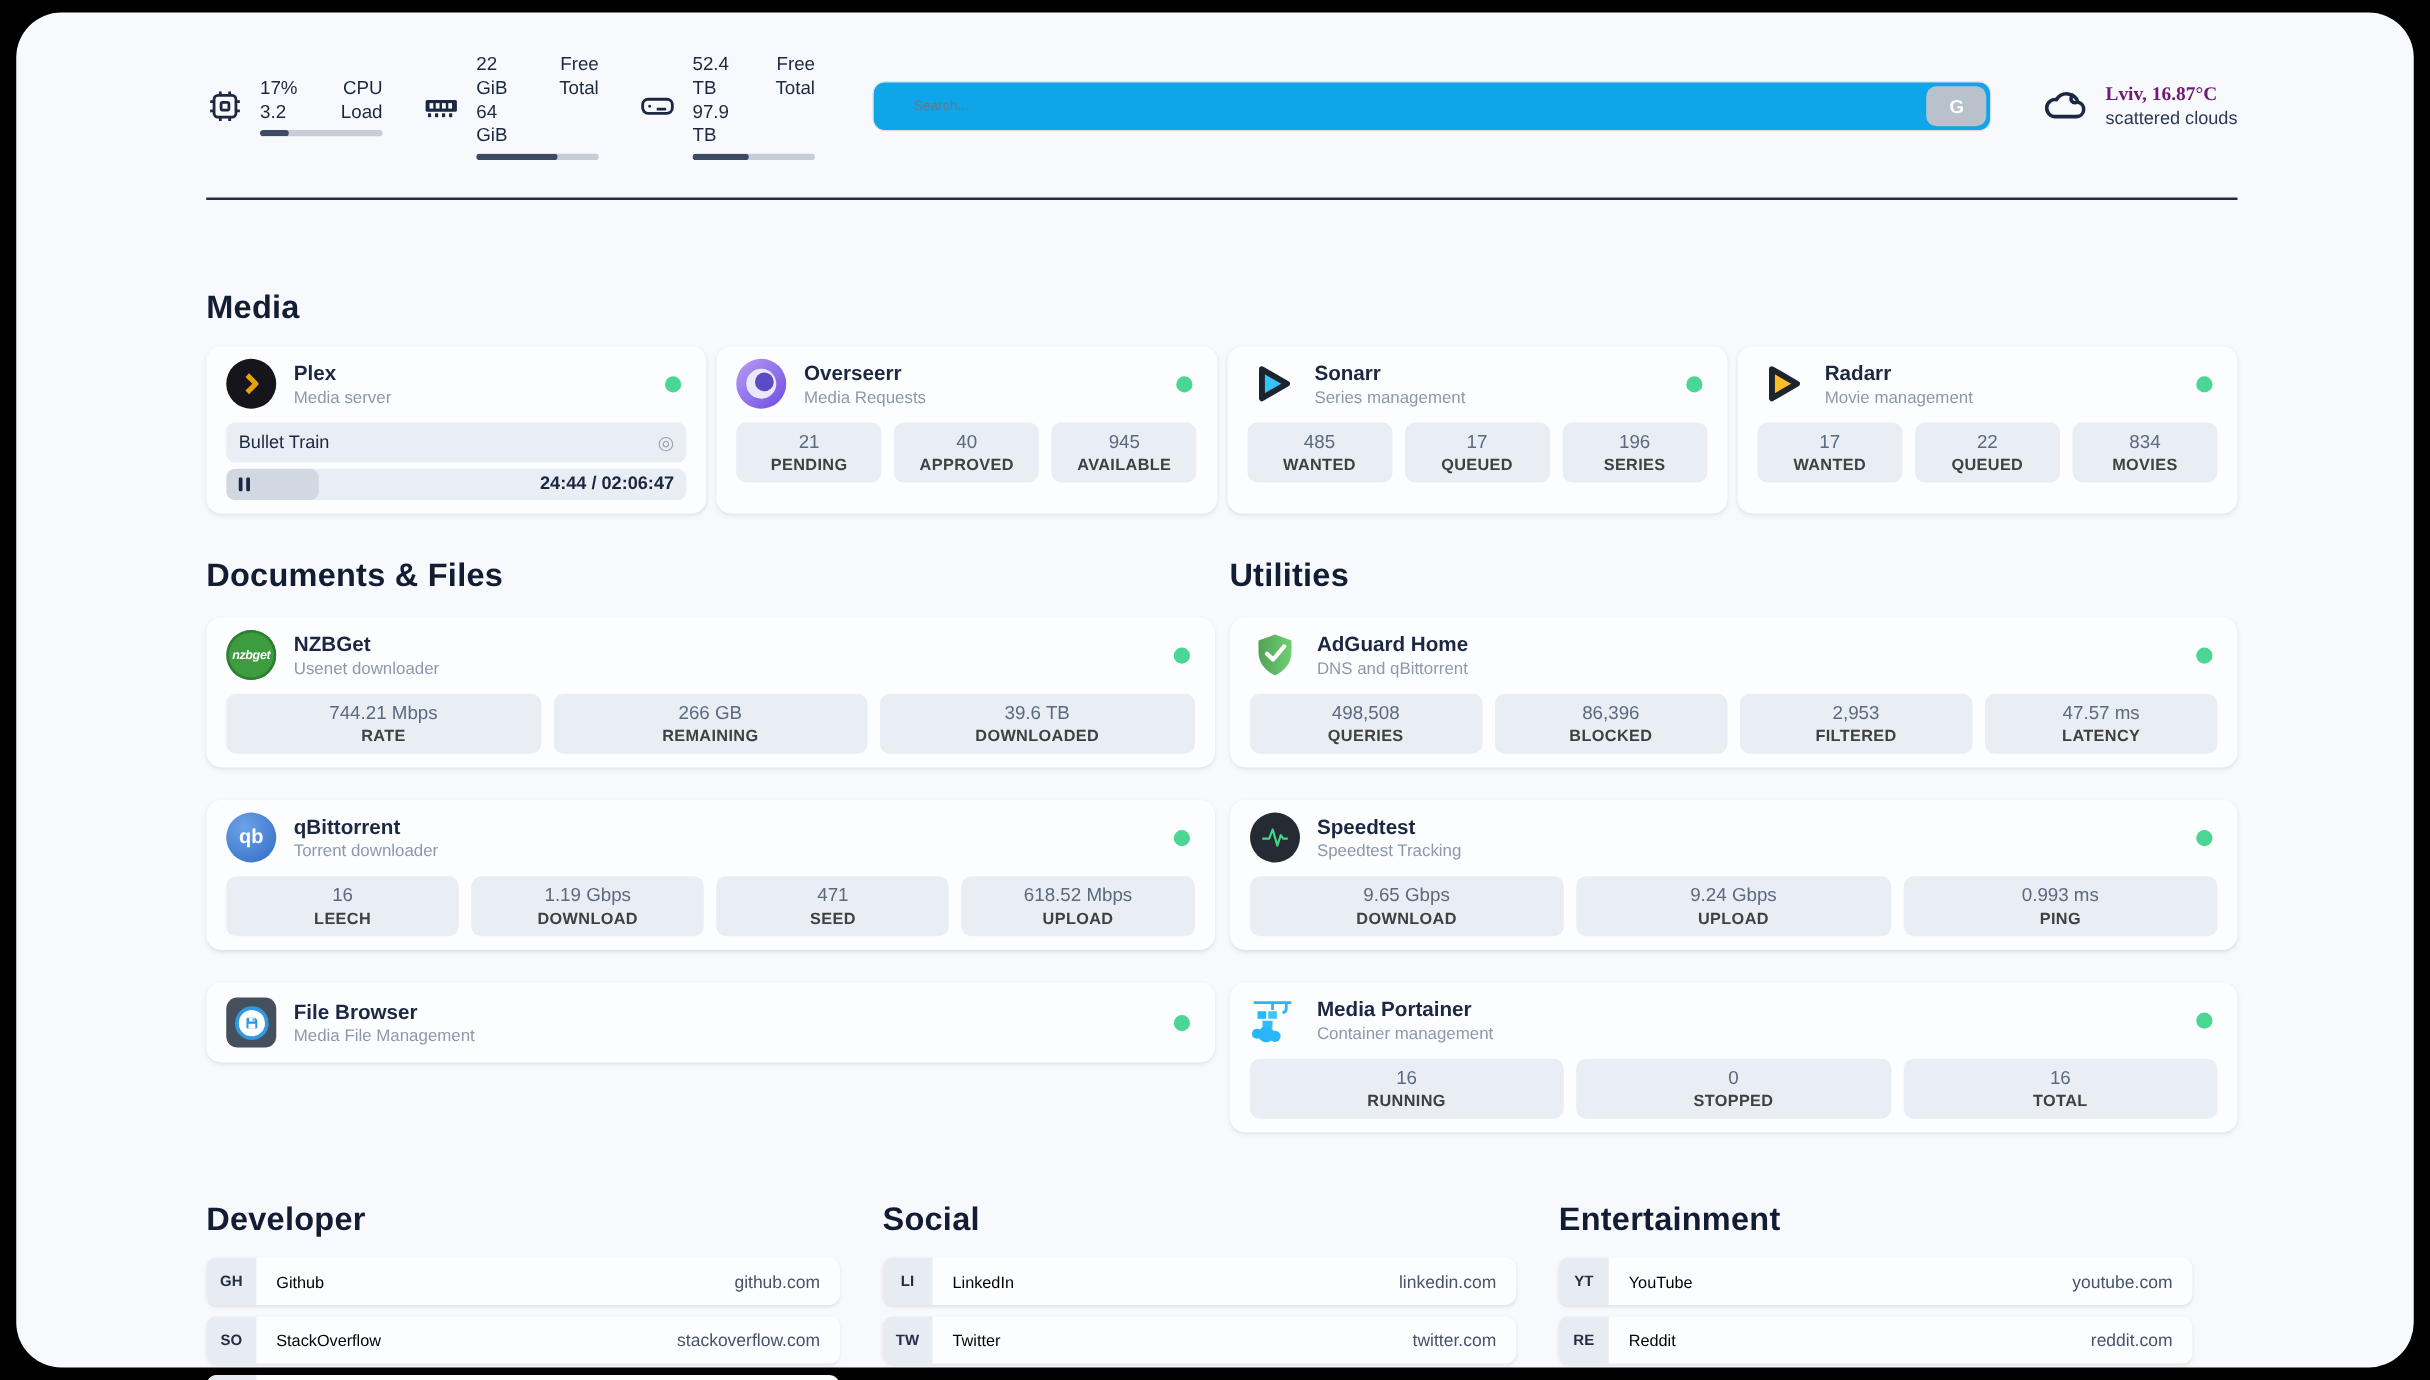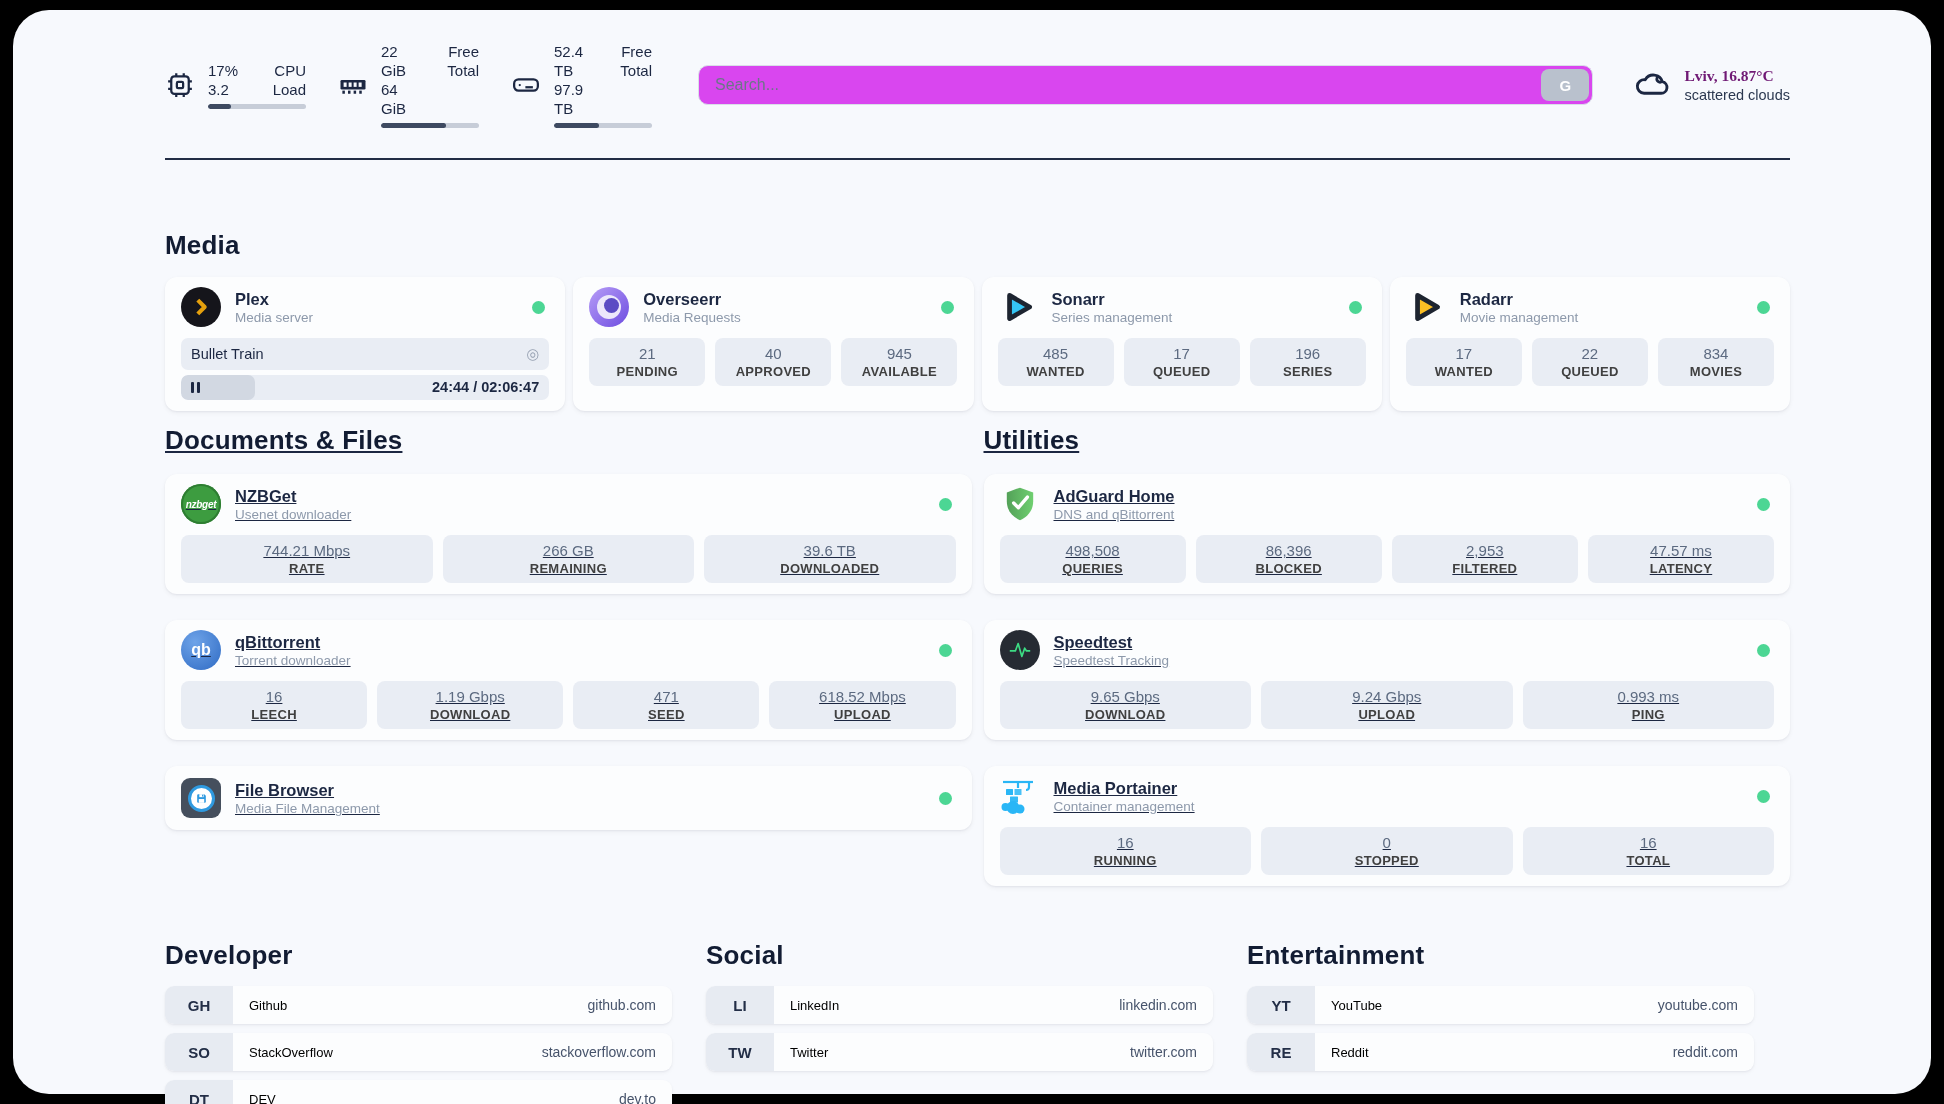--- a/index.html
+++ b/index.html
@@ -22,40 +22,40 @@
   .metric-icon { width:30px; height:30px; flex:0 0 auto; display:flex; align-items:center; justify-content:center; }
   .metric-body { width:98px; }
   .metric-cols { display:flex; justify-content:space-between; font-size:15px; font-weight:500; line-height:19px; color:#1c2742; }
   .metric-col-b { text-align:right;margin-left:22px; }
   .meter { height:5px; background:#c7cdd8; border-radius:3px; margin-top:5px; overflow:hidden; }
   .meter-fill { height:100%; background:#3e4a61; border-radius:3px; }
 
   .search-wrap { position:relative; flex:1; height:40px; margin:0 40px 0 14px; }
   .search-input {
     width:100%; height:100%; border:1.5px solid #d9dfe8; border-radius:10px;
-    background:#d946ef; padding:0 62px 0 16px; font-size:16px; color:#1c2742;
+    background:#0ea5e9; padding:0 62px 0 32px; font-size:11px; color:#1c2742;
     font-family:inherit; outline:none;
   }
   .search-input::placeholder { color:#6b7688; }
   .search-btn {
     position:absolute; right:4px; top:4px; width:48px; height:32px;
     background:#b9c1cd; border:none; border-radius:8px;
     color:#fff; font-size:15px; font-weight:700; font-family:inherit; cursor:pointer;
   }
   .weather { display:flex; align-items:center; gap:13px; }
   .weather-line1 { font-size:15.5px; font-weight:600; color:#701a75;font-family:Liberation Serif, serif; }
   .weather-line2 { font-size:14.5px; color:#2b3850; margin-top:2px; }
 
   .divider { border:none; border-top:2px solid #222d45; margin-top:30px; }
 
   
   .section-title { font-size:26px; font-weight:600; color:#121c33; letter-spacing:.2px; }
   .media-title { margin:70px 0 16px; }
   .media-grid { display:grid; grid-template-columns:repeat(4,1fr); gap:8px; }
-  .mid-grid { display:grid; grid-template-columns:1fr 1fr; column-gap:12px; margin-top:14px;text-decoration:underline; }
+  .mid-grid { display:grid; grid-template-columns:1fr 1fr; column-gap:12px; margin-top:34px; }
   .mid-grid .section-title { margin-bottom:18px; }
   .col-stack .card { margin-bottom:26px; }
   .col-stack .card:last-child { margin-bottom:0; }
 
   
   .card {
     background:#fcfdfe; border-radius:12px; padding:10px 16px 11px;
     box-shadow:0 1px 2px rgba(16,24,40,.05), 0 2px 5px rgba(16,24,40,.05);
   }
   .app-header { display:flex; align-items:center; gap:14px; }
@@ -108,22 +108,22 @@
   
   .bottom-grid { display:grid; grid-template-columns:repeat(3,1fr); column-gap:34px; margin-top:54px; margin-right:36px; }
   .bottom-grid .section-title { margin-bottom:15px; }
   .bookmark {
     display:flex; align-items:center; height:38px; background:#fcfdfe;
     border-radius:9px; margin-bottom:9px; overflow:hidden; text-decoration:none;
     box-shadow:0 1px 2px rgba(16,24,40,.05), 0 2px 4px rgba(16,24,40,.04);
     cursor:pointer;
   }
   .bm-abbr {
-    width:68px; height:100%; background:#e7ebf2; display:flex; align-items:center;
-    justify-content:center; font-size:15px; font-weight:600; color:#232e47; flex:0 0 auto;
+    width:40px; height:100%; background:#e7ebf2; display:flex; align-items:center;
+    justify-content:center; font-size:12px; font-weight:600; color:#232e47; flex:0 0 auto;
   }
   .bm-name { margin-left:16px; font-size:13px; font-weight:500; color:#000000; }
   .bm-url { margin-left:auto; margin-right:16px; font-size:14px; color:#46536b; }
 </style>
 </head>
 <body>
 
 <div class="page">
 
   <div class="topbar">

